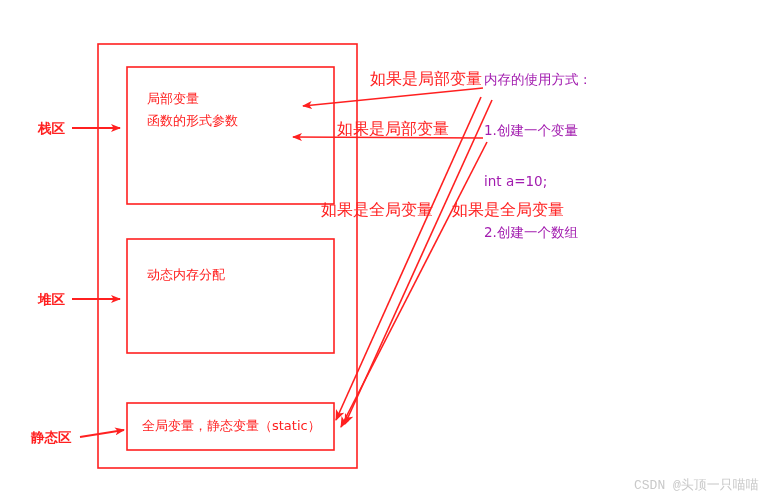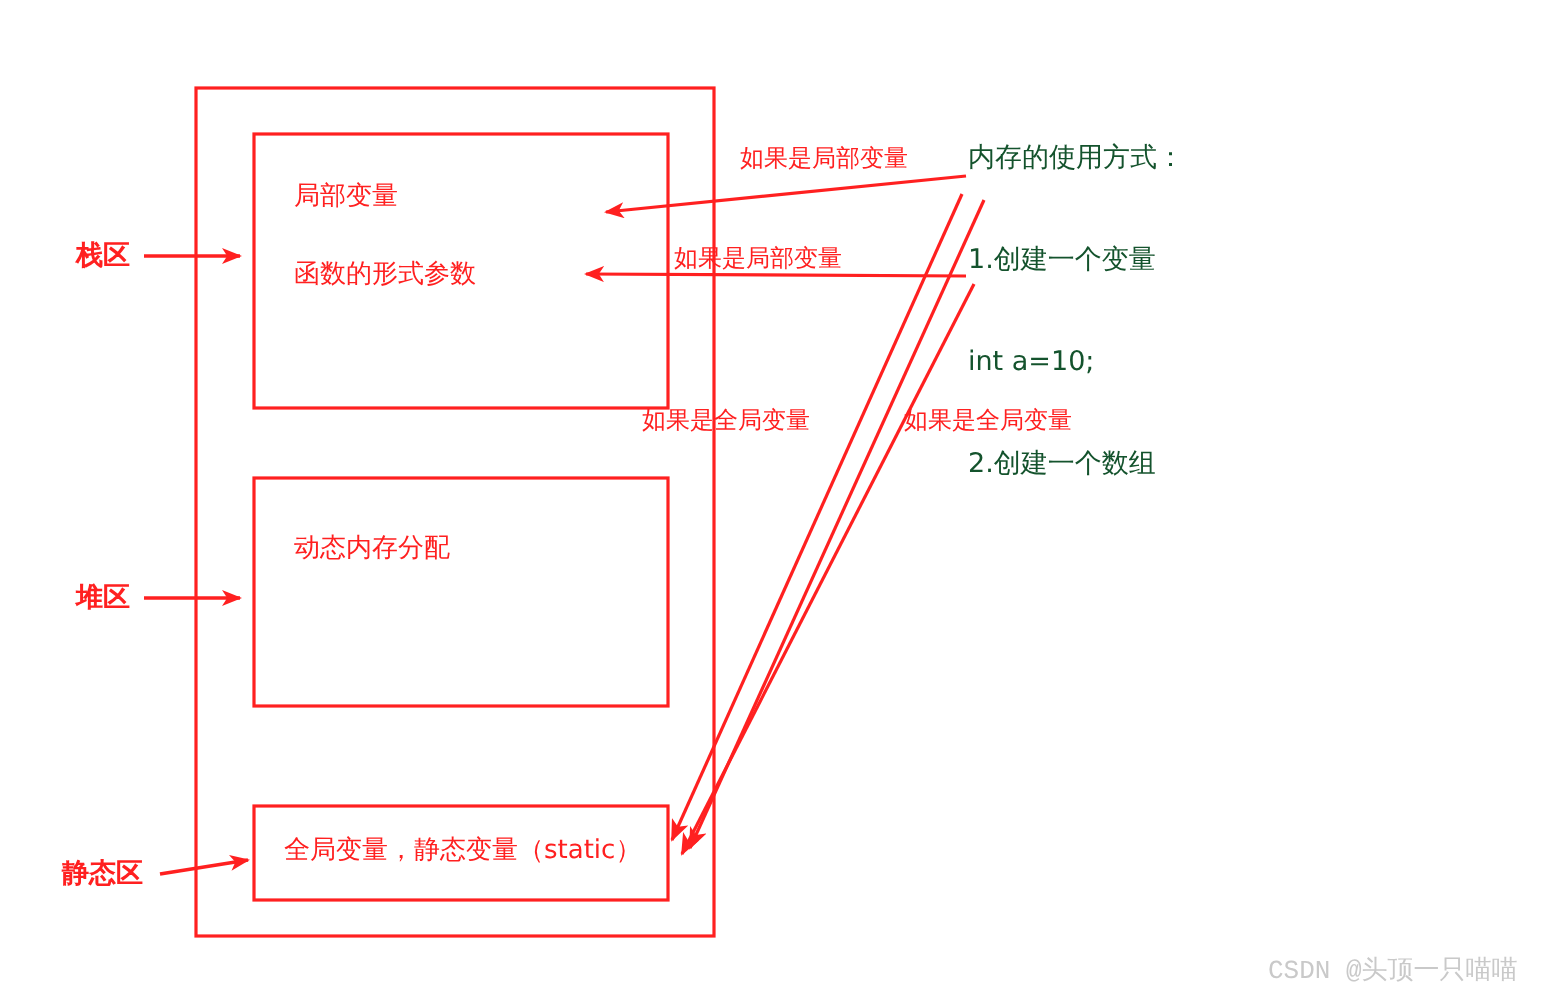--- a/index.html
+++ b/index.html
@@ -18,35 +18,35 @@
   .svg-layer {
     position: absolute;
     left: 0;
     top: 0;
     width: 776px;
     height: 500px;
   }
   .txt {
     position: absolute;
     color: #ff2020;
-    font-size: 12px;
+    font-size: 16px;
     line-height: 16px;
     white-space: nowrap;
     font-family: "DejaVu Sans", "Liberation Sans", sans-serif;
   }
   .txt-label {
     font-weight: bold;
     font-size: 13.5px;
   }
   .txt-box {
     font-size: 13px;
   }
   .note-block {
     position: absolute;
-    color: #14532d;
+    color: #a21caf;
     font-size: 13.5px;
     line-height: 17px;
     white-space: pre;
     font-family: "DejaVu Sans", "Liberation Sans", sans-serif;
   }
   .note-line { display: block; }
   .watermark {
     position: absolute;
     color: #c9c9c9;
     font-size: 13px;
@@ -87,21 +87,21 @@
     <line x1="481" y1="97" x2="336" y2="420" stroke="#ff2020" stroke-width="1.6" marker-end="url(#ah2)"></line>
     <line x1="492" y1="100" x2="345" y2="424" stroke="#ff2020" stroke-width="1.6" marker-end="url(#ah2)"></line>
     <line x1="487" y1="142" x2="341" y2="427" stroke="#ff2020" stroke-width="1.6" marker-end="url(#ah2)"></line>
   </svg>
 
   <div class="txt txt-label" style="left:38px; top:120px;">栈区</div>
   <div class="txt txt-label" style="left:38px; top:291px;">堆区</div>
   <div class="txt txt-label" style="left:31px; top:429px;">静态区</div>
 
   <div class="txt txt-box" style="left:147px; top:91px;">局部变量</div>
-  <div class="txt txt-box" style="left:147px; top:130px;">函数的形式参数</div>
+  <div class="txt txt-box" style="left:147px; top:113px;">函数的形式参数</div>
 
   <div class="txt txt-box" style="left:147px; top:267px;">动态内存分配</div>
 
   <div class="txt txt-box" style="left:142px; top:418px;">全局变量，静态变量（static）</div>
 
   <div class="txt" style="left:370px; top:71px;">如果是局部变量</div>
   <div class="txt" style="left:337px; top:121px;">如果是局部变量</div>
   <div class="txt" style="left:321px; top:202px;">如果是全局变量</div>
   <div class="txt" style="left:452px; top:202px;">如果是全局变量</div>
 

